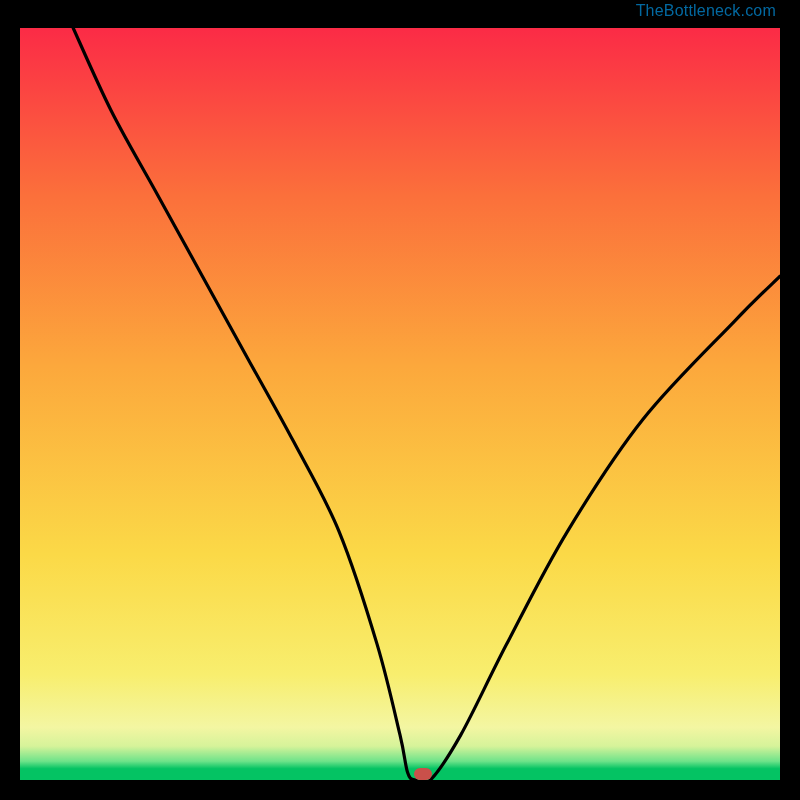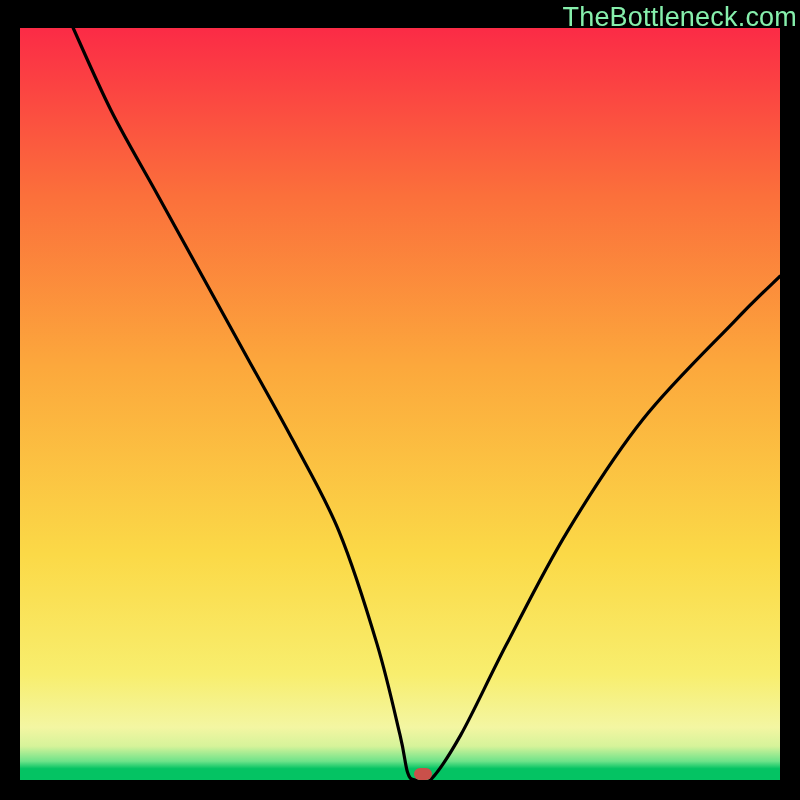--- a/index.html
+++ b/index.html
@@ -13,23 +13,23 @@
   }
   .frame {
     position: relative;
     width: 800px;
     height: 800px;
     background: #000;
   }
   .watermark {
     position: absolute;
     top: 2px;
-    right: 3px;
-    color: #86efac;
-    font-size: 27px;
+    right: 24px;
+    color: #0369a1;
+    font-size: 16px;
     font-weight: 500;
     letter-spacing: 0.2px;
     user-select: none;
   }
   .plot-area {
     position: absolute;
     left: 20px;
     top: 28px;
     width: 760px;
     height: 752px;

